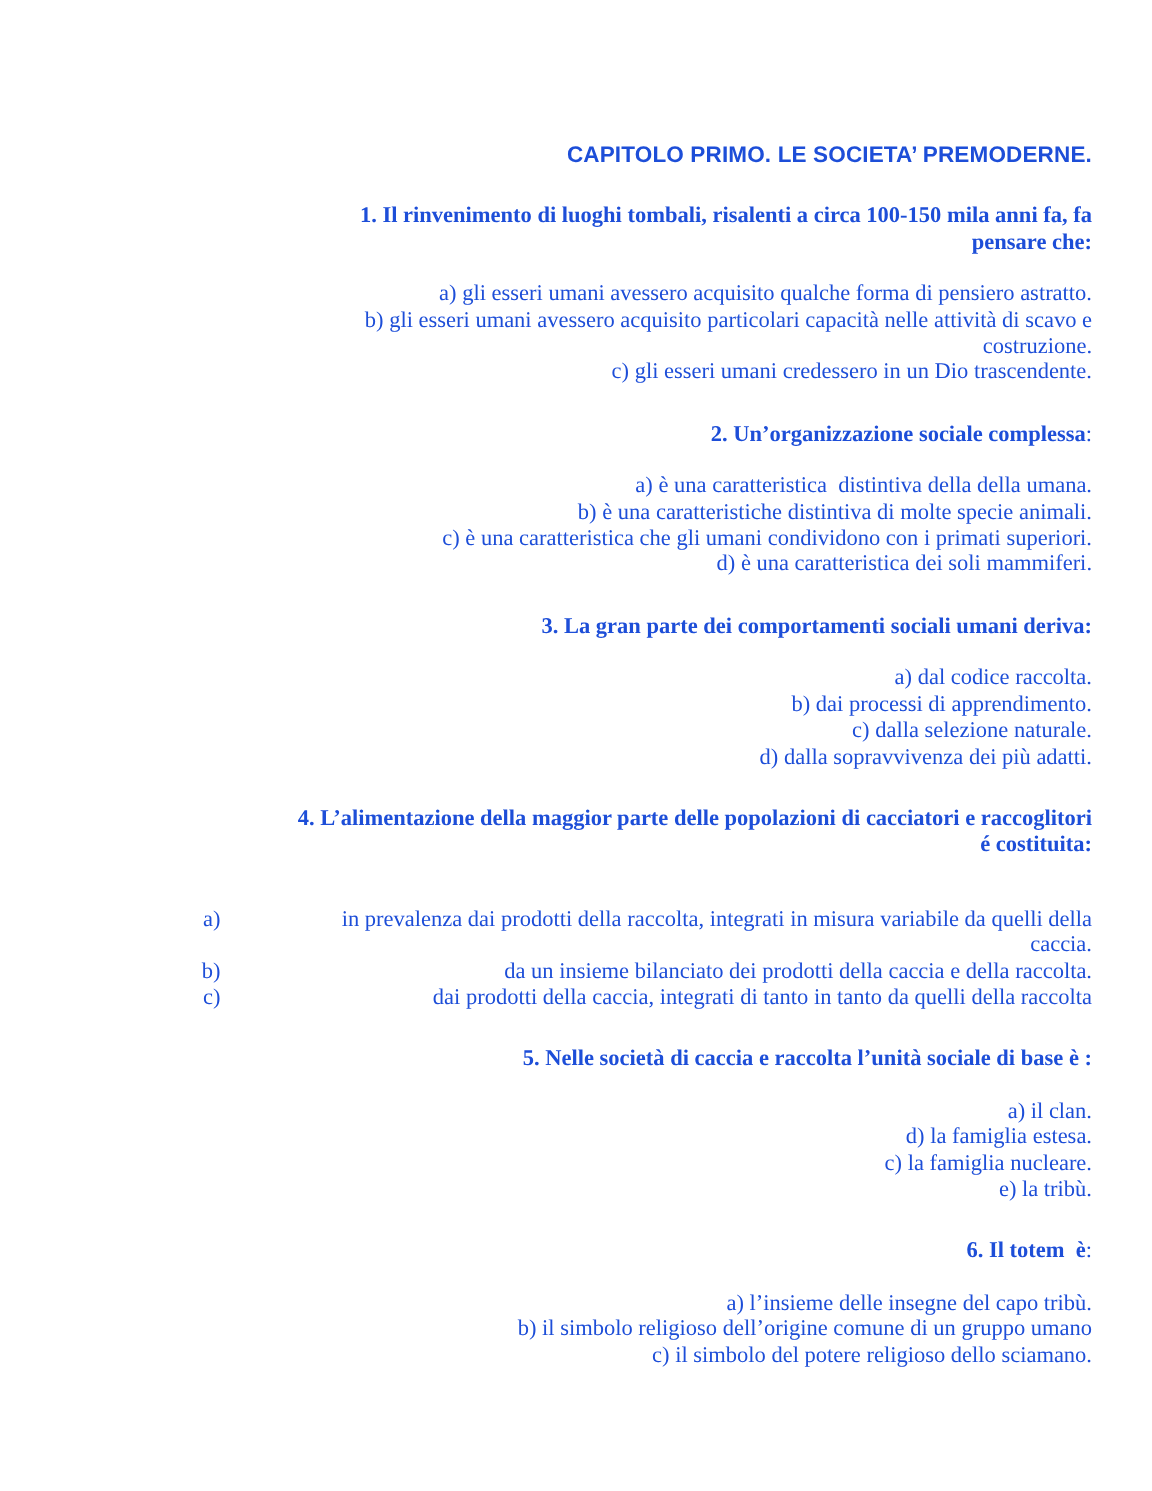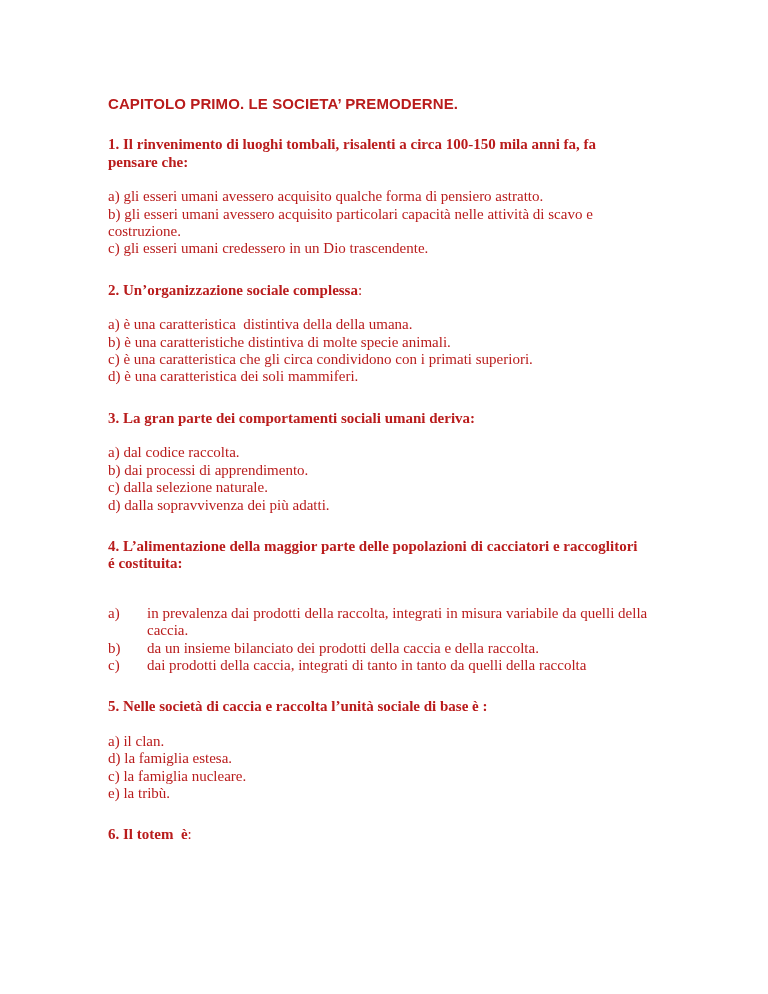--- a/index.html
+++ b/index.html
@@ -7,21 +7,22 @@
     position: relative;
     width: 768px;
     height: 994px;
     box-sizing: border-box;
     background: #ffffff;
     padding: 95px 40px 0 108px;
     overflow: hidden;
     font-family: "Liberation Serif", serif;
     font-size: 15px;
     line-height: 17.4px;
-    color: #b91c1c;
+    color: #1d4ed8;
+    text-align: right;
   }
   .doc-title {
     font-family: "Liberation Sans", sans-serif;
     font-weight: 700;
     font-size: 15px;
     letter-spacing: 0.1px;
     white-space: pre;
   }
   section.question { display: block; margin-top: 24px; }
   .q1 { margin-top: 33px; }
@@ -69,21 +70,21 @@
           <div class="line">2. Un’organizzazione sociale complessa<span class="suffix">:</span></div>
         </div>
         <div class="q-answers">
           <div class="answer">
             <div class="line">a) è una caratteristica  distintiva della della umana.</div>
           </div>
           <div class="answer">
             <div class="line">b) è una caratteristiche distintiva di molte specie animali.</div>
           </div>
           <div class="answer">
-            <div class="line">c) è una caratteristica che gli circa condividono con i primati superiori.</div>
+            <div class="line">c) è una caratteristica che gli umani condividono con i primati superiori.</div>
           </div>
           <div class="answer">
             <div class="line">d) è una caratteristica dei soli mammiferi.</div>
           </div>
         </div>
       </section>
       <section class="question q3">
         <div class="q-heading">
           <div class="line">3. La gran parte dei comportamenti sociali umani deriva:</div>
         </div>
@@ -145,15 +146,26 @@
           </div>
           <div class="answer">
             <div class="line">e) la tribù.</div>
           </div>
         </div>
       </section>
       <section class="question q6">
         <div class="q-heading">
           <div class="line">6. Il totem  è<span class="suffix">:</span></div>
         </div>
+        <div class="q-answers">
+          <div class="answer">
+            <div class="line">a) l’insieme delle insegne del capo tribù.</div>
+          </div>
+          <div class="answer">
+            <div class="line">b) il simbolo religioso dell’origine comune di un gruppo umano</div>
+          </div>
+          <div class="answer">
+            <div class="line">c) il simbolo del potere religioso dello sciamano.</div>
+          </div>
+        </div>
       </section>
     </div>
 </main>
 
 </body></html>

